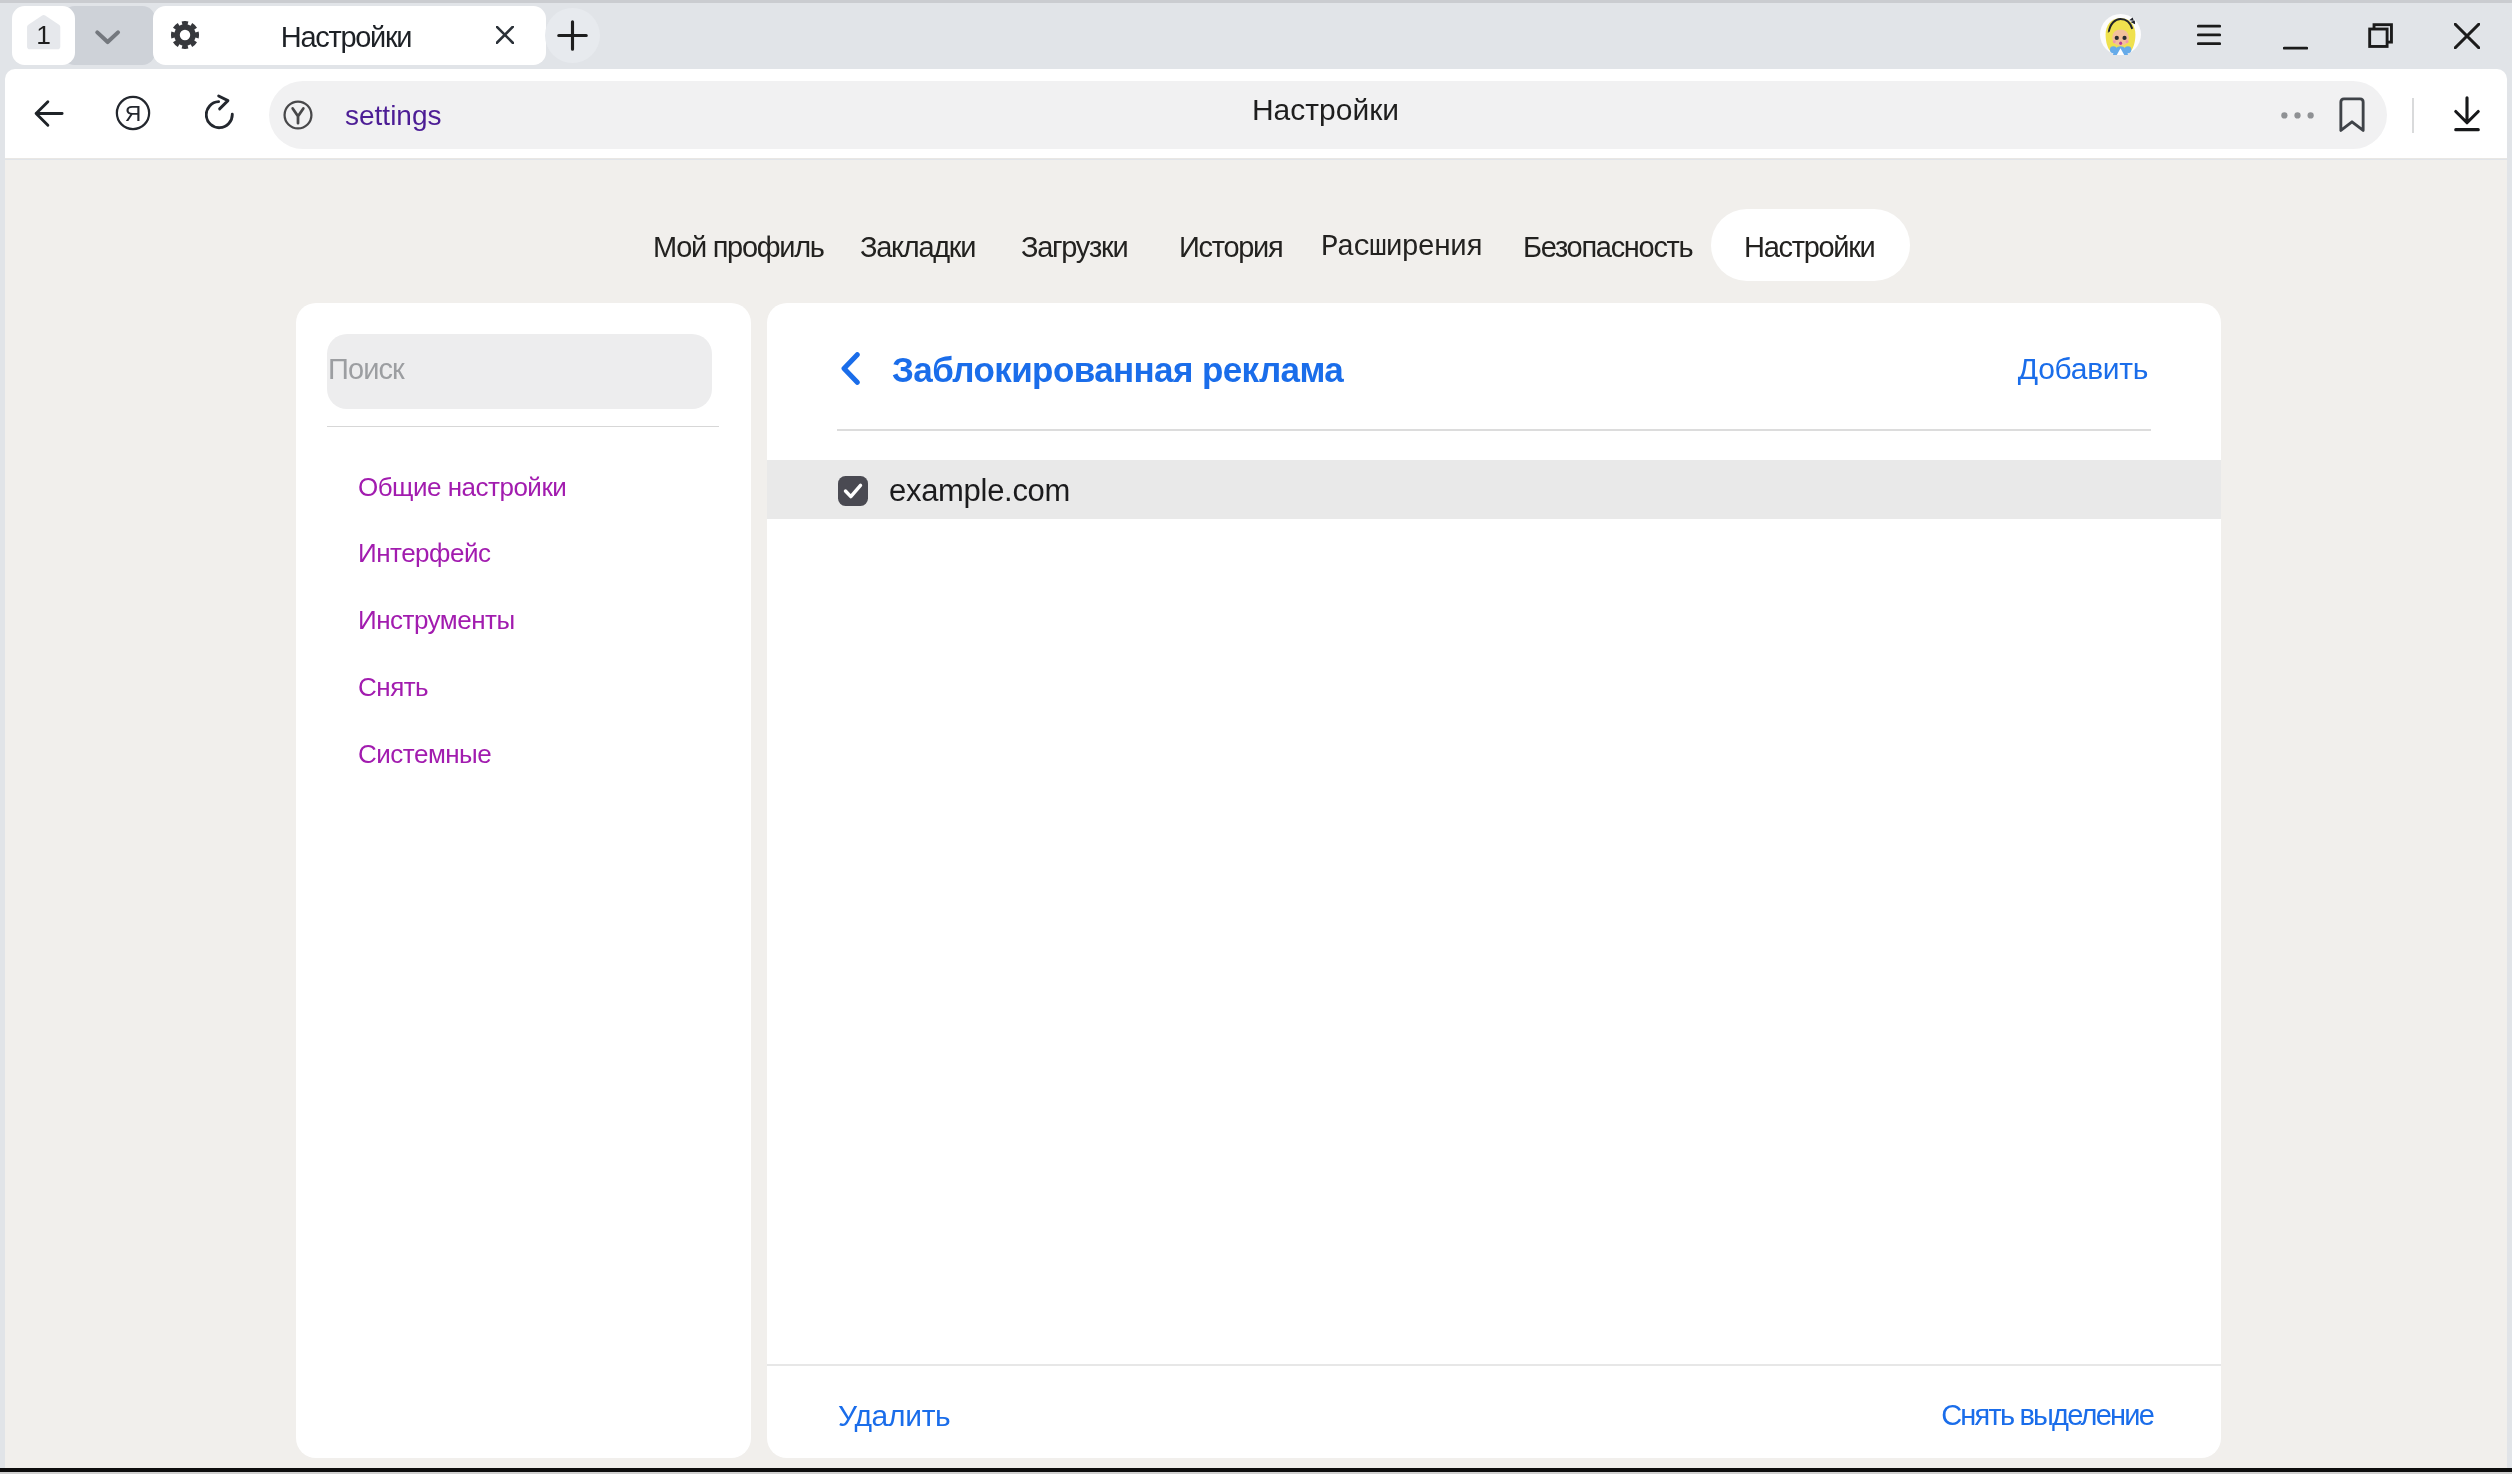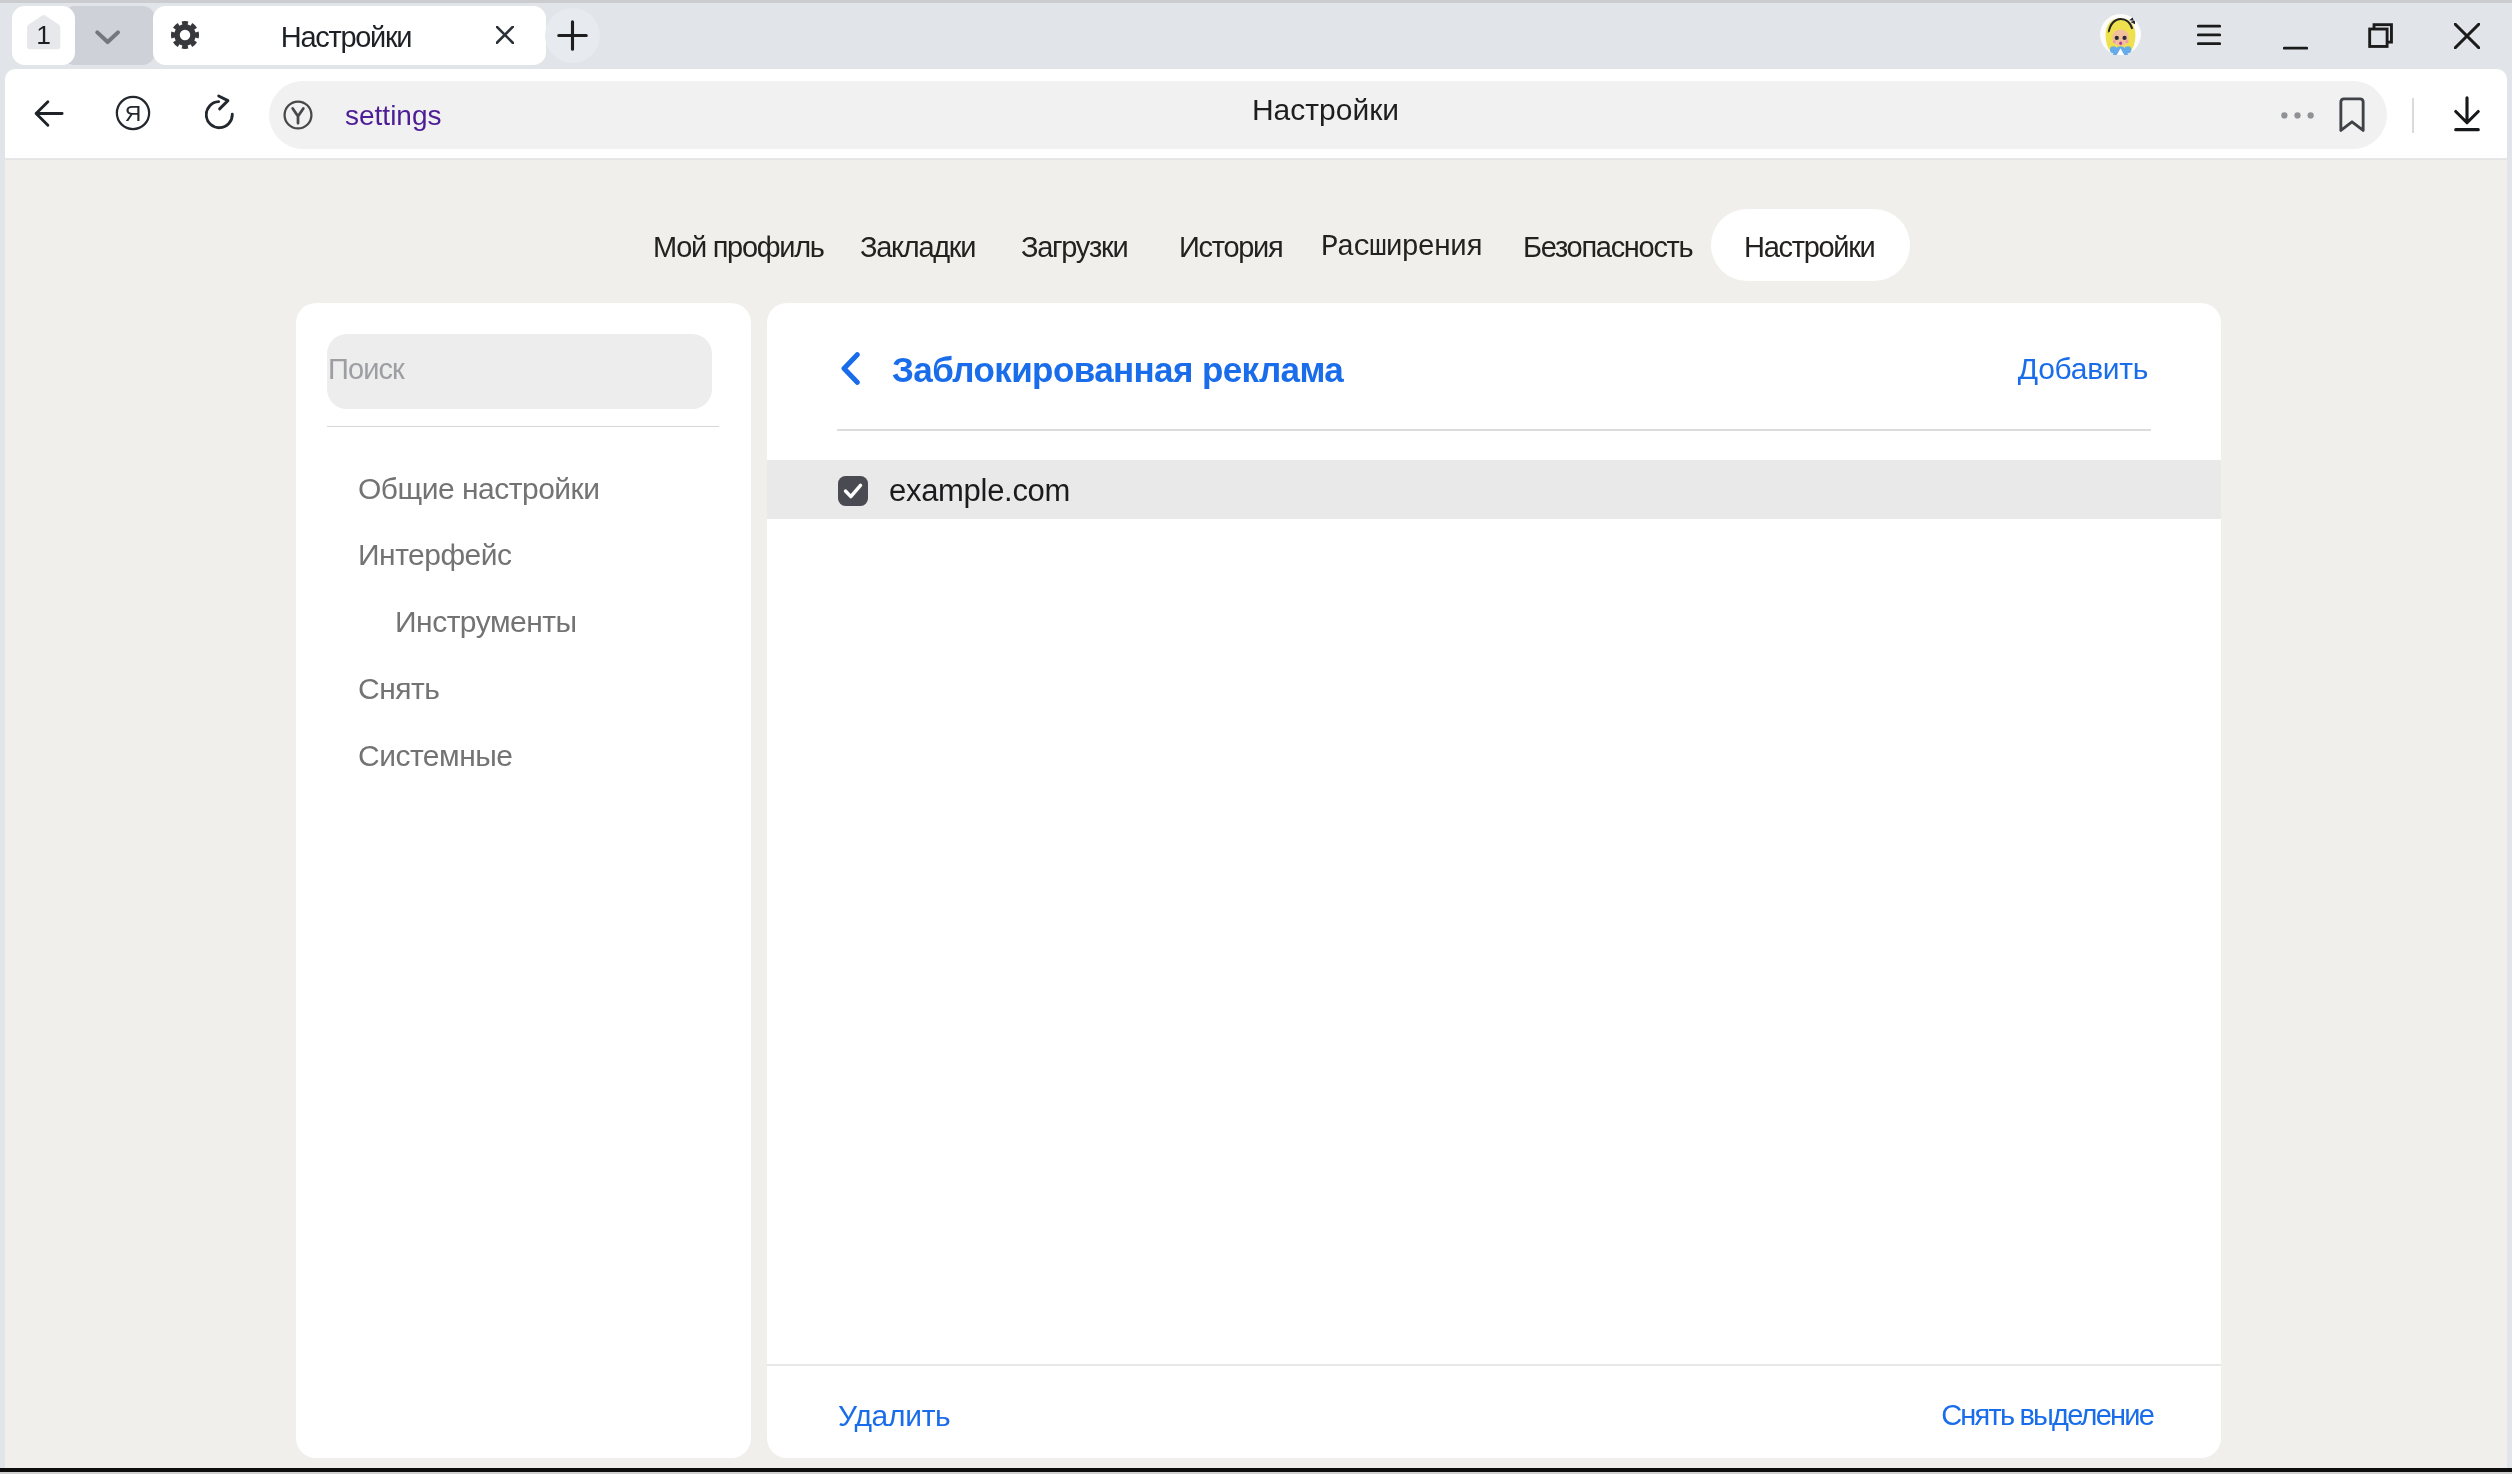--- a/index.html
+++ b/index.html
@@ -24,21 +24,21 @@
   
   .navlbl { top:233px; font-size:29px; letter-spacing:-1.3px; color:#232220; }
   #navpill { left:1711px; top:209px; width:199px; height:72px; background:#ffffff; border-radius:36px; }
   
   #sidecard { left:296px; top:303px; width:455px; height:1155px; background:#ffffff; border-radius:20px; }
   #maincard { left:767px; top:303px; width:1454px; height:1155px; background:#ffffff; border-radius:20px; }
   
   #searchbox { left:327px; top:334px; width:385px; height:75px; background:#ededee; border-radius:20px; }
   #searchph { left:328px; top:355px; font-size:29px; letter-spacing:-0.9px; color:#9c9ea1; }
   #sidesep { left:327px; top:426px; width:392px; height:1.3px; background:#d7d7d7; }
-  .sideitem { left:358px; font-size:30px; letter-spacing:-0.5px; color:#737373; }
+  .sideitem { left:358px; font-size:26px; letter-spacing:-0.5px; color:#a21caf; }
   
   #hdrtitle { left:892px; top:352px; font-size:35px; font-weight:700; letter-spacing:-0.6px; color:#1a6dea; }
   #addlink { top:354px; right:364px; font-size:30px; letter-spacing:-0.3px; color:#1a6dea; }
   #hdrsep { left:837px; top:429px; width:1314px; height:1.9px; background:#dcdcdc; }
   #selrow { left:767px; top:460px; width:1454px; height:59px; background:#e9e9e9; }
   #checkbox { left:838px; top:476px; width:30px; height:30px; background:#4a4a52; border-radius:7.5px; }
   #rowtext { left:889px; top:475px; font-size:31px; letter-spacing:-0.3px; color:#1b1b1d; }
   #footsep { left:767px; top:1364px; width:1454px; height:1.9px; background:#e7e7e7; }
   #dellink { left:838px; top:1401px; font-size:30px; letter-spacing:-0.3px; color:#1a6dea; }
   #clearlink { top:1401px; right:359px; font-size:29px; letter-spacing:-1.8px; color:#1a6dea;margin-left:36px; }
@@ -149,21 +149,21 @@
   <div class="txt navlbl" style="left:1523px;">Безопасность</div>
   <div id="navpill" class="abs"></div>
   <div class="txt navlbl" style="left:1744px;">Настройки</div>
 
   <div id="sidecard" class="abs"></div>
   <div id="searchbox" class="abs"></div>
   <div id="searchph" class="txt">Поиск</div>
   <div id="sidesep" class="abs"></div>
   <div class="txt sideitem" style="top:474px;">Общие настройки</div>
   <div class="txt sideitem" style="top:540px;">Интерфейс</div>
-  <div class="txt sideitem" style="top:607px;margin-left:37px;">Инструменты</div>
+  <div class="txt sideitem" style="top:607px;">Инструменты</div>
   <div class="txt sideitem" style="top:674px;">Снять</div>
   <div class="txt sideitem" style="top:741px;">Системные</div>
 
   <div id="maincard" class="abs"></div>
   <svg class="abs" style="left:839px;top:352px;" width="21.4" height="33" viewBox="0 0 34 52">
     <path d="M29 4 L8 26 L29 48" fill="none" stroke="#1a6dea" stroke-width="8" stroke-linecap="round" stroke-linejoin="round"></path>
   </svg>
   <div id="hdrtitle" class="txt">Заблокированная реклама</div>
   <div id="addlink" class="txt">Добавить</div>
   <div id="hdrsep" class="abs"></div>

